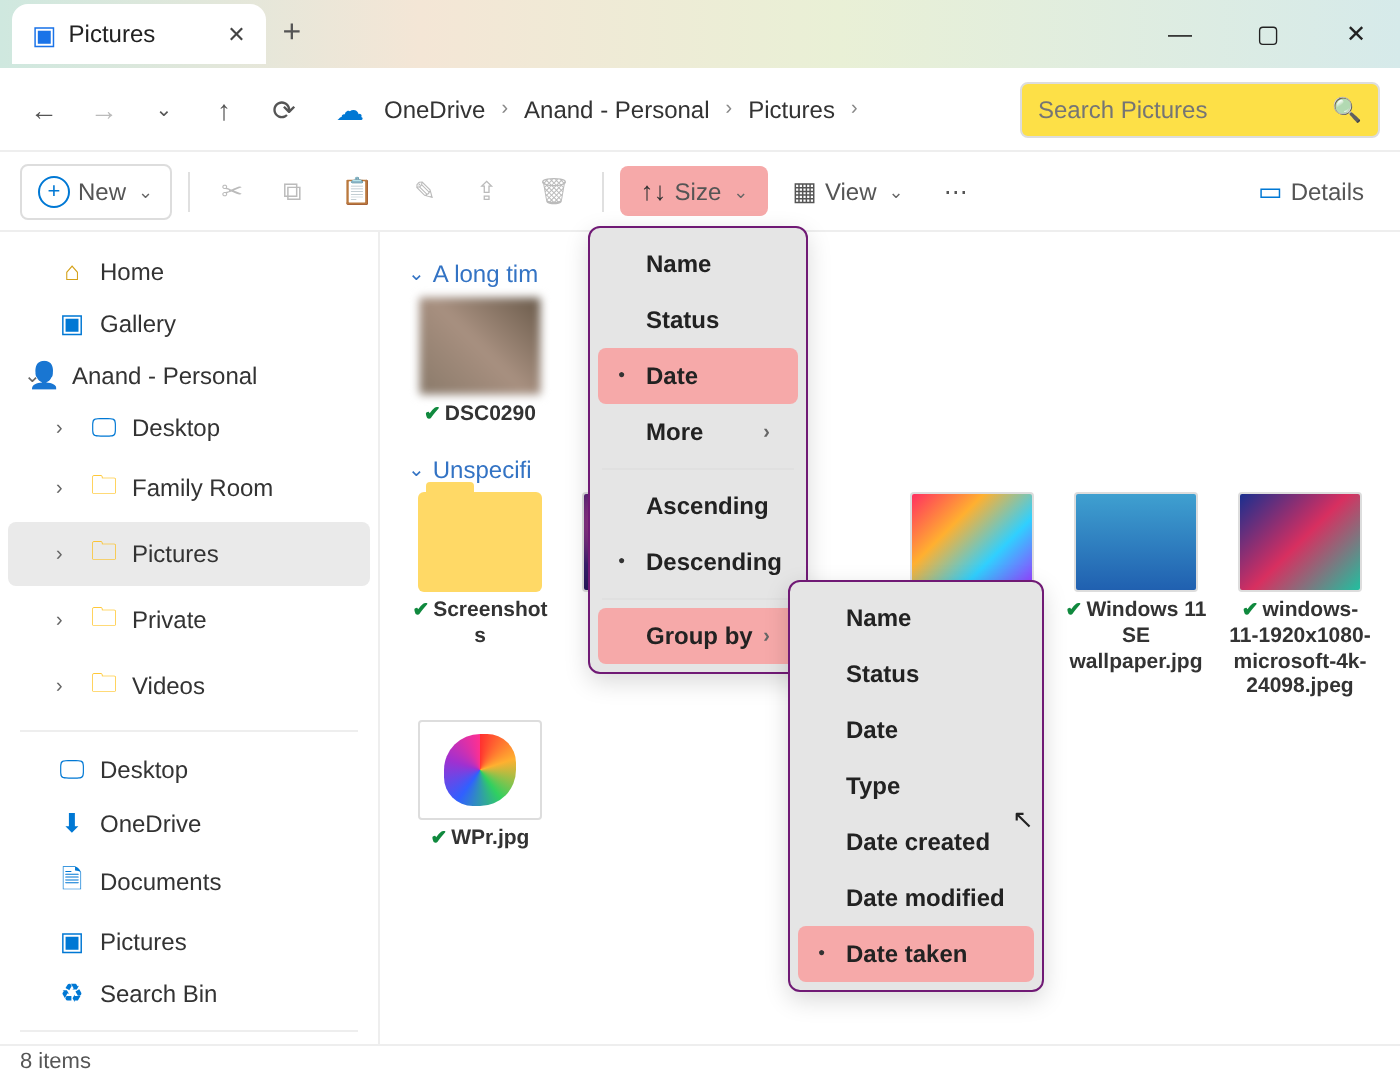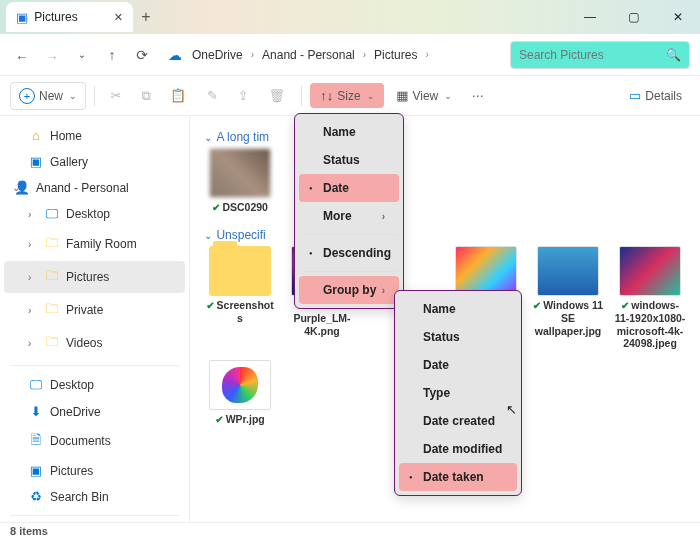--- a/index.html
+++ b/index.html
@@ -14,21 +14,21 @@
 .win-controls { margin-left: auto; display: flex; }
 .win-btn { width: 44px; height: 34px; display: flex; align-items: center; justify-content: center; font-size: 12px; }
 
 .navbar { display: flex; align-items: center; gap: 6px; padding: 6px 10px; height: 42px; border-bottom: 1px solid #eee; }
 .nav-btn { width: 24px; height: 24px; display: flex; align-items: center; justify-content: center; color: #555; font-size: 14px; border-radius: 4px; }
 .nav-btn.disabled { color: #bbb; }
 .breadcrumbs { display: flex; align-items: center; gap: 4px; flex: 1; padding: 4px 8px; }
 .bc-item { color: #333; padding: 2px 4px; }
 .bc-sep { color: #888; font-size: 10px; }
 .od-icon { color: #0078d4; font-size: 14px; margin-right: 2px; }
-.searchbox { display: flex; align-items: center; gap: 6px; background: #5eead4; border: 1px solid #ddd; border-radius: 4px; padding: 4px 8px; width: 180px; height: 28px; }
+.searchbox { display: flex; align-items: center; gap: 6px; background: #fde047; border: 1px solid #ddd; border-radius: 4px; padding: 4px 8px; width: 180px; height: 28px; }
 .searchbox input { border: none; outline: none; width: 100%; font-size: 12px; background: transparent; }
 .search-icon { color: #666; font-size: 12px; }
 
 .toolbar { display: flex; align-items: center; gap: 4px; padding: 4px 10px; height: 40px; border-bottom: 1px solid #eee; }
 .tb-btn { display: flex; align-items: center; gap: 4px; padding: 5px 8px; border-radius: 4px; color: #555; font-size: 12px; }
 .tb-btn.disabled { color: #bbb; }
 .tb-icon { font-size: 13px; }
 .tb-sep { width: 1px; height: 20px; background: #e0e0e0; margin: 0 4px; }
 .tb-sort { background: #f6a9a9; padding: 5px 10px; }
 .tb-sort .tb-icon { color: #333; }
@@ -70,21 +70,21 @@
 .thumb.abstract1 { background: radial-gradient(circle at 30% 30%, #ff4fa0 0%, #3a1f6f 50%, #0a0a3f 100%); }
 .thumb.abstract2 { background: linear-gradient(135deg, #ff3060, #ffb030, #30d0ff, #a030ff); }
 .thumb.abstract3 { background: linear-gradient(180deg, #3fa0d0 0%, #2060b0 100%); }
 .thumb.abstract4 { background: linear-gradient(135deg, #1a2f8f, #d82f60, #20c0a0); }
 .thumb.wpr { background: #fff; display: flex; align-items: center; justify-content: center; }
 .wpr-swirl { width: 36px; height: 36px; background: conic-gradient(#ff3030, #ffb030, #30d060, #3060ff, #a030d0, #ff3090); border-radius: 50% 40% 50% 40%; }
 .thumb.pix { filter: blur(2px); background: linear-gradient(45deg, #8a7a6a, #a89080, #6a5a4a); }
 .item-name { font-size: 10.5px; text-align: center; margin-top: 3px; line-height: 1.2; color: #333; word-break: break-word; }
 .sync { color: #10893e; font-size: 10px; margin-right: 2px; }
 
-.statusbar { position: absolute; bottom: 0; left: 0; right: 0; height: 20px; border-top: 1px solid #eee; padding: 2px 10px; font-size: 11px; color: #555; background: #fff; font-weight: bold; }
+.statusbar { position: absolute; bottom: 0; left: 0; right: 0; height: 20px; border-top: 1px solid #eee; padding: 2px 10px; font-size: 11px; color: #555; background: #fff; }
 
 .menu { position: absolute; background: #e5e5e5; border: 1px solid #701a75; border-radius: 6px; box-shadow: 0 4px 12px rgba(0,0,0,0.15); padding: 4px; font-size: 12px; z-index: 100; font-weight: bold; }
 .menu-item { padding: 7px 14px 7px 24px; position: relative; border-radius: 4px; display: flex; align-items: center; justify-content: space-between; }
 .menu-item.hl { background: #f6a9a9; }
 .menu-item .dot { position: absolute; left: 10px; font-size: 6px; color: #333; }
 .menu-item .arrow { font-size: 10px; color: #666; }
 .menu-sep { height: 1px; background: #e0e0e0; margin: 4px 2px; }
 .menu1 { top: 113px; left: 294px; width: 110px; }
 .menu2 { top: 290px; left: 394px; width: 128px; }
 .cursor { position: absolute; top: 402px; left: 506px; font-size: 13px; z-index: 200; }
@@ -311,20 +311,23 @@
   <div class="menu-item hl">
       <span class="dot">●</span>
       <span>Date</span>
     </div>
   <div class="menu-item">
       <span>More</span>
       <span class="arrow">›</span>
     </div>
   <div class="menu-sep"></div>
   <div class="menu-item">
+      <span>Ascending</span>
+    </div>
+  <div class="menu-item">
       <span class="dot">●</span>
       <span>Descending</span>
     </div>
   <div class="menu-sep"></div>
   <div class="menu-item hl">
       <span>Group by</span>
       <span class="arrow">›</span>
     </div>
 </div>
 

